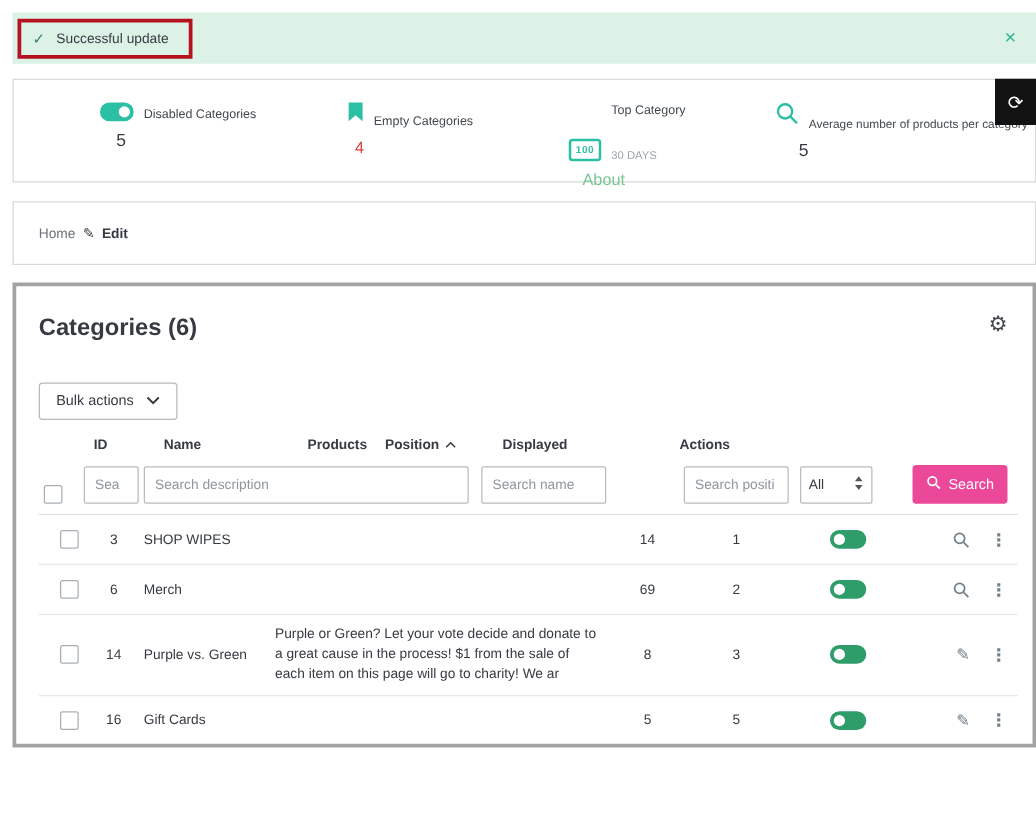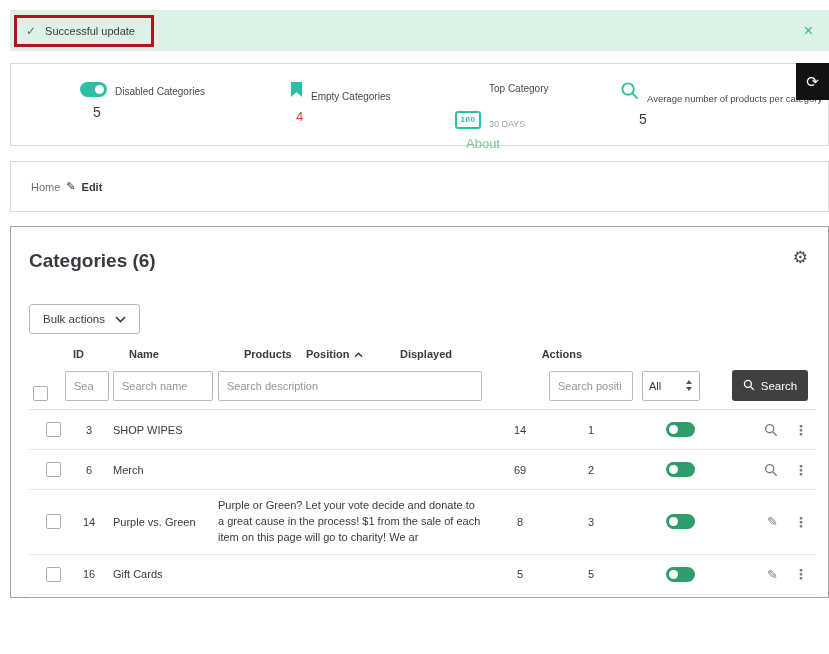--- a/index.html
+++ b/index.html
@@ -10,21 +10,21 @@
   
   .alert{height:41px;background:#dcf2e6;display:flex;align-items:center;padding:0 16px 0 4px;margin-bottom:12px;}
   .alert-hl{display:flex;align-items:center;gap:9px;border:3px solid #b5121f;padding:6px 16px 6px 9px;}
   .check{color:#3c7d63;font-size:12px;font-weight:bold;}
   .alert-msg{font-size:11px;}
   .alert-close{margin-left:auto;color:#2cb592;font-size:16px;line-height:1;background:none;border:none;cursor:pointer;font-family:inherit;}
 
   
   .kpi-panel{position:relative;height:83px;border:1px solid #d9d9d9;margin-bottom:15px;}
   .kpi{position:absolute;top:17px;}
-  .k1{left:45px;} .k2{left:255px;} .k3{left:420px;} .k4{left:585px;}
+  .k1{left:45px;} .k2{left:243px;} .k3{left:420px;} .k4{left:585px;}
   .kpi-top{display:flex;align-items:flex-end;gap:8px;padding-left:24px;}
   .kpi-label{font-size:10px;color:#41494f;padding-top:2px;white-space:nowrap;}
   .k4 .kpi-label{font-size:9.5px;}
   .kpi-sub{font-size:9px;color:#9aa6b0;margin-top:3px;}
   .kpi-value{font-size:14px;margin-top:7px;}
   .k1 .kpi-value{margin-left:37px;}
   .k2 .kpi-value{margin-left:30px;color:#e0413a;font-size:13px;}
   .k3 .kpi-value{margin-left:35px;color:#76c795;font-size:13px;}
   .k4 .kpi-value{margin-left:43px;}
   .kpi-toggleicon{width:27px;height:15px;border-radius:8px;background:#2bbfa3;position:relative;display:inline-block;flex:none;margin-top:1px;}
@@ -32,21 +32,21 @@
   .badge100{display:inline-block;width:26px;height:18px;border:2px solid #2bbfa3;border-radius:3px;color:#2bbfa3;font-size:8px;font-weight:bold;text-align:center;line-height:14px;letter-spacing:.5px;flex:none;}
   .refresh-btn{position:absolute;top:-1px;right:-1px;width:33px;height:37px;background:#121212;color:#fff;border:none;font-size:15px;cursor:pointer;display:flex;align-items:center;justify-content:center;}
 
   
   .crumb-panel{height:51px;border:1px solid #d9d9d9;margin-bottom:14px;display:flex;align-items:center;padding-left:20px;gap:6px;}
   .crumb-home{font-size:11px;color:#6b727b;cursor:pointer;}
   .crumb-pencil{font-size:11px;color:#363a41;}
   .crumb-current{font-size:11px;font-weight:bold;}
 
   
-  .main-panel{position:relative;height:372px;border:1px solid #a3a3a3;overflow:hidden;}
+  .main-panel{position:relative;height:372px;border:3px solid #a3a3a3;overflow:hidden;}
   .title{font-size:19px;font-weight:bold;margin:22px 0 0 18px;line-height:23px;}
   .gear-btn{position:absolute;top:22px;right:20px;font-size:17px;color:#454a50;background:none;border:none;cursor:pointer;line-height:1;}
   .bulk-btn{margin:32px 0 0 18px;display:inline-flex;align-items:center;gap:10px;background:#fff;border:1px solid #b9b9b9;border-radius:3px;padding:8px 13px;font-size:11.5px;font-family:inherit;color:#363a41;cursor:pointer;}
 
   .table{margin:10px 12px 0 18px;}
   .c{flex:none;}
   .c-sel{width:36px;display:flex;align-items:center;}
   .c-id{width:48px;}
   .c-name{width:105px;}
   .c-desc{flex:1 1 auto;padding-right:10px;min-width:0;}
@@ -65,21 +65,21 @@
   .tfilter{display:flex;align-items:flex-end;padding:4px 0 8px;border-bottom:1px solid #e3e3e3;}
   .f-input{height:30px;border:1px solid #b7bcc0;border-radius:2px;padding:0 8px;font-size:11px;font-family:inherit;color:#363a41;background:#fff;}
   .f-input::placeholder{color:#8f979e;}
   .f-id{width:44px;}
   .f-name{width:100px;}
   .f-desc{width:100%;}
   .f-pos{width:84px;}
   .cb{width:15px;height:15px;border:1px solid #a8b0b6;border-radius:2px;background:#fff;display:inline-block;cursor:pointer;}
   .tfilter .cb{margin-left:4px;}
   .select{width:58px;height:30px;border:1px solid #b7bcc0;border-radius:2px;background:#fff;display:flex;align-items:center;justify-content:space-between;padding:0 6px;font-size:11px;cursor:pointer;margin-left:8px;}
-  .search-btn{margin-left:auto;width:76px;height:31px;background:#404040;color:#fff;border:none;border-radius:3px;font-size:11.5px;font-family:inherit;display:flex;align-items:center;justify-content:center;gap:6px;cursor:pointer;}
+  .search-btn{margin-left:auto;width:76px;height:31px;background:#ec4899;color:#fff;border:none;border-radius:3px;font-size:11.5px;font-family:inherit;display:flex;align-items:center;justify-content:center;gap:6px;cursor:pointer;}
   .tfilter .c-act{display:flex;}
 
   .trow{display:flex;align-items:center;min-height:40px;border-bottom:1px solid #e8e8e8;padding:8px 0;}
   .td{font-size:11px;}
   .trow .c-id{text-align:center;}
   .trow .cb{margin-left:auto;margin-right:4px;}
   .desc{font-size:11px;line-height:1.45;color:#363a41;}
   .trow .c-disp{display:flex;justify-content:center;}
   .toggle{width:29px;height:15px;border-radius:8px;background:#2e9d6a;position:relative;display:inline-block;cursor:pointer;}
   .knob{position:absolute;left:3px;top:3px;width:9px;height:9px;border-radius:50%;background:#fff;}
@@ -175,22 +175,22 @@
       </div>
       <div class="c c-disp th">Displayed</div>
       <div class="c c-act th">Actions</div>
     </div>
 
     <div class="tfilter">
       <div class="c c-sel">
           <span class="cb"></span>
         </div>
       <div class="c c-id"><input class="f-input f-id" placeholder="Sea" style=""></div>
+      <div class="c c-desc"><input class="f-input f-desc" placeholder="Search description" style=""></div>
       <div class="c c-name"><input class="f-input f-name" placeholder="Search name" style=""></div>
-      <div class="c c-desc"><input class="f-input f-desc" placeholder="Search description" style=""></div>
       <div class="c c-prod"></div>
       <div class="c c-pos"><input class="f-input f-pos" placeholder="Search positi" style=""></div>
       <div class="c c-disp">
         <div class="select">
           <span>All</span>
           <span><svg width="8" height="11" viewBox="0 0 8 11">
                 <path d="M4 0 L7 4 H1 z" fill="#555"></path>
                 <path d="M4 11 L1 7 H7 z" fill="#555"></path>
               </svg></span>
         </div>

